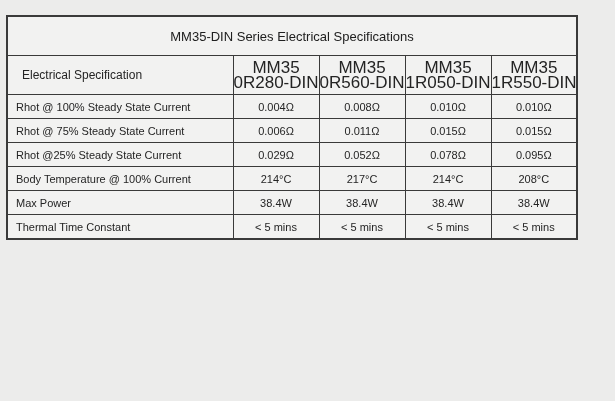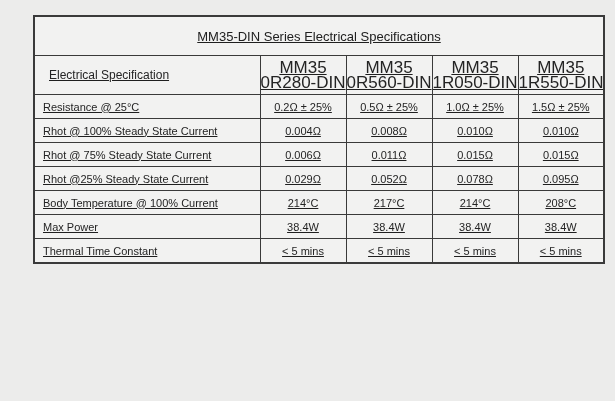--- a/index.html
+++ b/index.html
@@ -10,28 +10,27 @@
     width: 615px;
     height: 401px;
     background: #ececeb;
     font-family: "Liberation Sans", sans-serif;
     color: #1f1f1f;
     position: relative;
     overflow: hidden;
   }
   table.specs {
     position: absolute;
-    left: 33px;
+    left: 6px;
     top: 15px;
     width: 570px;
     border-collapse: collapse;
     table-layout: fixed;
     background: #f97316;
     border: 2px solid #3a3a3a;
-    text-decoration: underline;
   }
   table.specs td, table.specs th {
     border: 1px solid #3a3a3a;
     padding: 0;
     font-weight: normal;
     font-size: 11px;
     color: #242424;
     background: #f2f2f1;
     overflow: hidden;
     white-space: nowrap;
@@ -97,27 +96,20 @@
     <th>
       <div>MM35</div>
       <div>1R050-DIN</div>
     </th>
     <th>
       <div>MM35</div>
       <div>1R550-DIN</div>
     </th>
   </tr>
 
-  <tr class="data-row">
-    <td class="spec-cell">Resistance @ 25°C</td>
-    <td>0.2Ω ± 25%</td>
-    <td>0.5Ω ± 25%</td>
-    <td>1.0Ω ± 25%</td>
-    <td>1.5Ω ± 25%</td>
-  </tr>
 
 
 
   <tr class="data-row">
     <td class="spec-cell">Rhot @ 100% Steady State Current</td>
     <td>0.004Ω</td>
     <td>0.008Ω</td>
     <td>0.010Ω</td>
     <td>0.010Ω</td>
   </tr>

